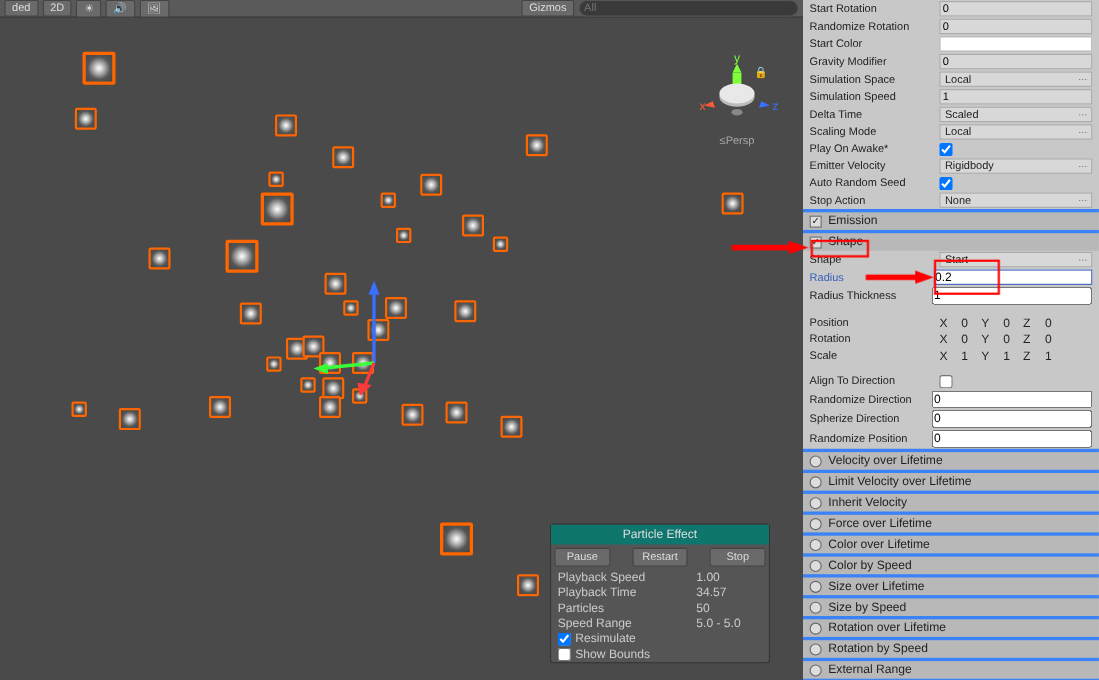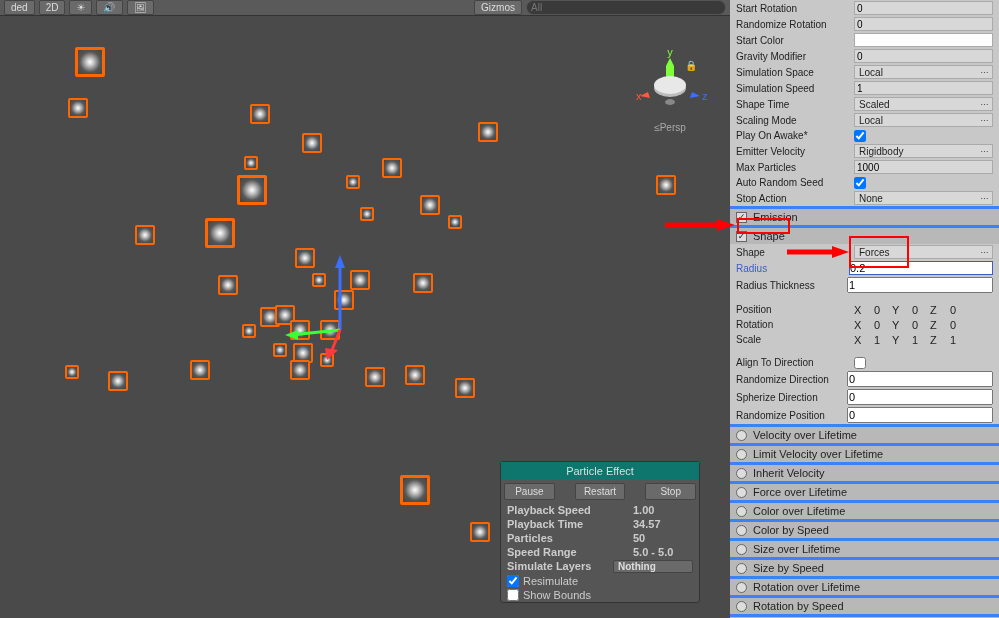--- a/index.html
+++ b/index.html
@@ -21,21 +21,21 @@
 .nav-gizmo { position: absolute; top: 30px; right: 20px; width: 80px; height: 90px; text-align: center; }
 .gizmo-svg { width: 80px; height: 70px; }
 .persp { color: #aaa; font-size: 10px; }
 .lock { position: absolute; top: 10px; right: 12px; color: #888; font-size: 10px;}
 
 
 .pe-panel { position: absolute; right: 30px; bottom: 15px; width: 200px; background: #555; border: 1px solid #333; border-radius: 3px; }
 .pe-title { text-align: center; color: #ddd; padding: 3px; background: #0f766e; }
 .pe-btns { display: flex; gap: 20px; padding: 3px; }
 .pe-btn { flex: 1; background: #6a6a6a; border: 1px solid #444; color: #ddd; padding: 2px; cursor: pointer; font-size: 10px; border-radius: 2px; }
-.pe-row { display: flex; padding: 1px 6px; color: #ccc; font-weight: bold; }
+.pe-row { display: flex; padding: 1px 6px; color: #ccc; }
 .pe-row .lbl { flex: 1; }
 .pe-row .val { width: 60px; }
 .pe-dd { background: #6a6a6a; border: 1px solid #444; color: #ddd; padding: 0 4px; width: 80px; font-size: 10px; border-radius: 2px; }
 .pe-chk { display: flex; align-items: center; padding: 1px 6px; color: #ccc; gap: 4px; }
 .pe-chk input { width: 12px; height: 12px; }
 
 
 .inspector { width: 269px; height: 618px; background: #c8c8c8; overflow-y: auto; color: #222; }
 .prop-row { display: flex; align-items: center; padding: 1px 6px; min-height: 15px; }
 .prop-row .plabel { width: 118px; font-size: 10px; }
@@ -161,24 +161,20 @@
           <span class="val">34.57</span>
         </div>
       <div class="pe-row">
           <span class="lbl">Particles</span>
           <span class="val">50</span>
         </div>
       <div class="pe-row">
           <span class="lbl">Speed Range</span>
           <span class="val">5.0 - 5.0</span>
         </div>
-      <div class="pe-row">
-          <span class="lbl">Simulate Layers</span>
-          <span class="pe-dd">Nothing</span>
-        </div>
       <div class="pe-chk">
           <input type="checkbox" checked="" style="">
           <span>Resimulate</span>
         </div>
       <div class="pe-chk">
           <input type="checkbox" style="">
           <span>Show Bounds</span>
         </div>
     </div>
   </div>
@@ -216,47 +212,41 @@
           <span class="dd">Local</span>
         </span>
       </div>
       <div class="prop-row">
         <span class="plabel">Simulation Speed</span>
         <span class="pval">
           <input class="field" type="text" value="1" style="">
         </span>
       </div>
       <div class="prop-row">
-        <span class="plabel">Shape Time</span>
+        <span class="plabel">Delta Time</span>
         <span class="pval">
           <span class="dd">Scaled</span>
         </span>
       </div>
       <div class="prop-row">
         <span class="plabel">Scaling Mode</span>
         <span class="pval">
           <span class="dd">Local</span>
         </span>
       </div>
       <div class="prop-row">
         <span class="plabel">Play On Awake*</span>
         <span class="pval">
           <input type="checkbox" class="chk" checked="" style="">
         </span>
       </div>
       <div class="prop-row">
         <span class="plabel">Emitter Velocity</span>
         <span class="pval">
           <span class="dd">Rigidbody</span>
-        </span>
-      </div>
-      <div class="prop-row">
-        <span class="plabel">Max Particles</span>
-        <span class="pval">
-          <input class="field" type="text" value="1000" style="">
         </span>
       </div>
       <div class="prop-row">
         <span class="plabel">Auto Random Seed</span>
         <span class="pval">
           <input type="checkbox" class="chk" checked="" style="">
         </span>
       </div>
       <div class="prop-row">
         <span class="plabel">Stop Action</span>
@@ -271,21 +261,21 @@
       <span>Emission</span>
     </div>
   <div class="module toggled" style="position:relative">
       <span class="msq on"></span>
       <span>Shape</span>
     </div>
 
   <div class="prop-row" style="position:relative">
     <span class="plabel">Shape</span>
     <span class="pval">
-        <span class="dd">Forces</span>
+        <span class="dd">Start</span>
       </span>
   </div>
   <div class="prop-row">
     <span class="plabel blue-label">Radius</span>
     <span class="pval">
         <input class="field blue-field" value="0.2" style="">
       </span>
   </div>
   <div class="prop-row">
     <span class="plabel">Radius Thickness</span>

